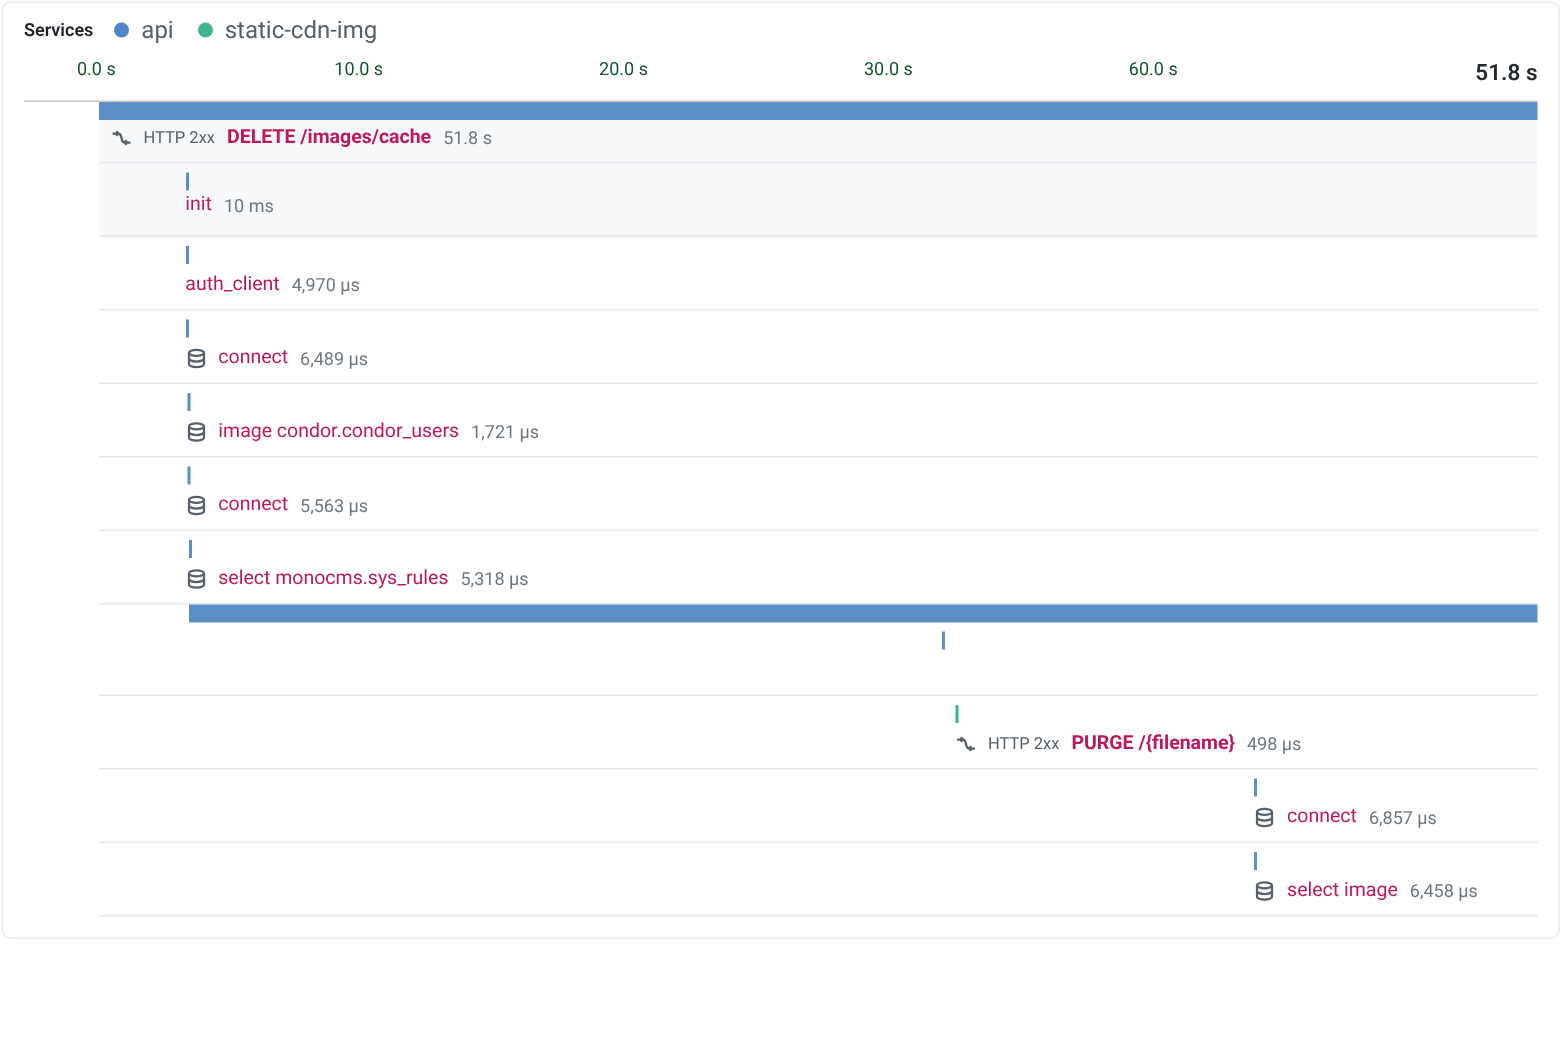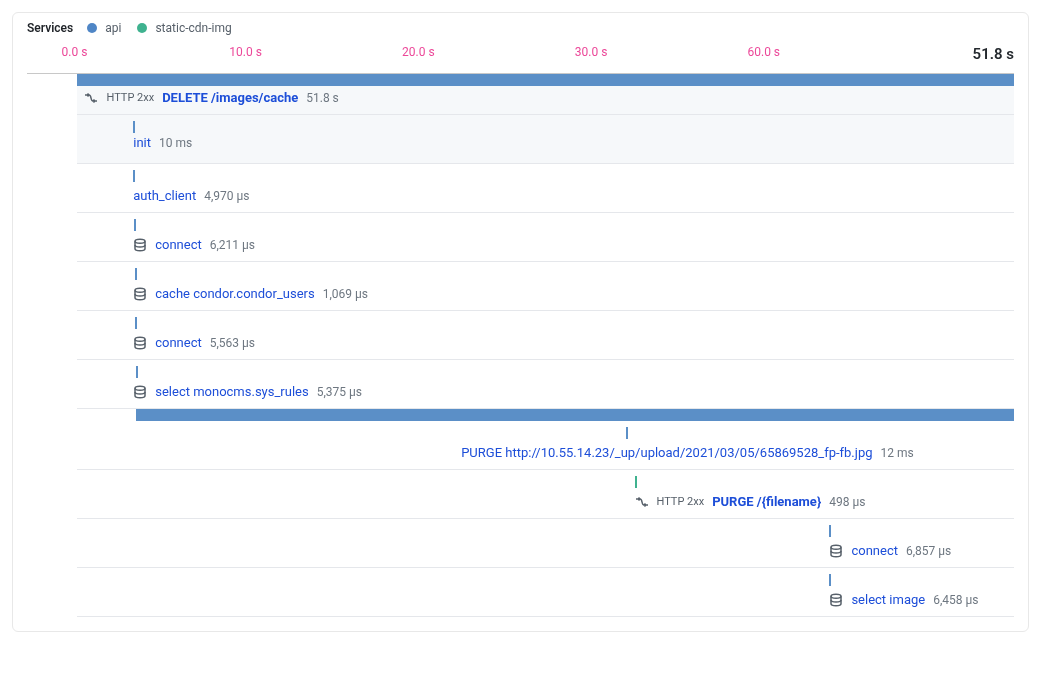--- a/index.html
+++ b/index.html
@@ -1,38 +1,38 @@
 <!DOCTYPE html>
 <html><head>
 <meta charset="utf-8">
 <style>
   * { box-sizing: border-box; margin: 0; padding: 0; }
   body { font-family: -apple-system, BlinkMacSystemFont, "Segoe UI", Roboto, Helvetica, Arial, sans-serif; font-size: 13px; color: #24292e; background: #fff; }
-  .wrap { padding: 6px 14px 14px 14px; border: 1px solid #e8e8e8; border-radius: 6px; margin: 12px; }
+  .wrap { padding: 6px 14px 14px 14px; border: 1px solid #e8e8e8; border-radius: 6px; margin: 1px; }
   .legend-row { display: flex; align-items: center; gap: 8px; padding: 2px 0 10px 0; }
   .legend-label { font-weight: 600; font-size: 12px; color: #1f2328; margin-right: 6px; }
   .dot { width: 10px; height: 10px; border-radius: 50%; display: inline-block; }
   .dot-blue { background: #4f86c6; }
   .dot-green { background: #3fb28f; }
-  .legend-item { font-size: 12px; color: #57606a; margin-right: 8px; text-align: center; }
+  .legend-item { font-size: 16px; color: #57606a; margin-right: 8px; text-align: center; }
   .axis { position: relative; height: 20px; margin: 0 0 8px 0; }
-  .tick { position: absolute; font-size: 12px; color: #ec4899; transform: translateX(0); }
+  .tick { position: absolute; font-size: 12px; color: #14532d; transform: translateX(0); }
   .axis-end { position: absolute; right: 0; font-size: 15px; font-weight: 600; color: #24292e; }
   .axis-line { border-bottom: 1px solid #c8c8c8; margin-bottom: 0; }
   .timeline { position: relative; margin-left: 50px; }
   .row { position: relative; border-bottom: 1px solid #e5e7eb; }
   .bar { height: 12px; background: #5b8fc7; position: relative; }
   .bar-full { margin: 0; }
   .mini-bar { position: absolute; top: 6px; width: 2px; height: 12px; }
   .mini-blue { background: #5b8fc7; }
   .mini-green { background: #3fb28f; }
   .label-row { position: relative; padding: 4px 0 8px 0; min-height: 28px; }
   .label-inner { display: flex; align-items: center; gap: 8px; white-space: nowrap; }
   .label-inner.abs { position: absolute; }
-  .op { font-size: 13px; color: #1d4ed8; }
+  .op { font-size: 13px; color: #be185d; }
   .op-bold { font-weight: 700; }
   .dur { font-size: 12px; color: #6e7781; }
   .status-pill { font-size: 11px; color: #57606a; }
   .icon { display: inline-flex; align-items: center; justify-content: center; width: 14px; height: 14px; color: #57606a; }
   .icon svg { width: 14px; height: 14px; stroke: currentColor; fill: none; stroke-width: 1.5; }
   .header-row { background: #f6f8fa; }
 </style>
 </head>
 <body>
 
@@ -95,35 +95,35 @@
       <div class="row">
         <div class="label-row" style="height:48px">
           <div class="mini-bar mini-blue" style="left:6.1%"></div>
           <div class="label-inner abs" style="left:6%;top:24px">
             <span class="icon">
               <svg viewBox="0 0 14 14">
                 <use href="#i-db"></use>
               </svg>
             </span>
             <span class="op">connect</span>
-            <span class="dur">6,211 µs</span>
+            <span class="dur">6,489 µs</span>
           </div>
         </div>
       </div>
       <div class="row">
         <div class="label-row" style="height:48px">
           <div class="mini-bar mini-blue" style="left:6.2%"></div>
           <div class="label-inner abs" style="left:6%;top:24px">
             <span class="icon">
               <svg viewBox="0 0 14 14">
                 <use href="#i-db"></use>
               </svg>
             </span>
-            <span class="op">cache condor.condor_users</span>
-            <span class="dur">1,069 µs</span>
+            <span class="op">image condor.condor_users</span>
+            <span class="dur">1,721 µs</span>
           </div>
         </div>
       </div>
       <div class="row">
         <div class="label-row" style="height:48px">
           <div class="mini-bar mini-blue" style="left:6.2%"></div>
           <div class="label-inner abs" style="left:6%;top:24px">
             <span class="icon">
               <svg viewBox="0 0 14 14">
                 <use href="#i-db"></use>
@@ -137,34 +137,30 @@
       <div class="row">
         <div class="label-row" style="height:48px">
           <div class="mini-bar mini-blue" style="left:6.3%"></div>
           <div class="label-inner abs" style="left:6%;top:24px">
             <span class="icon">
               <svg viewBox="0 0 14 14">
                 <use href="#i-db"></use>
               </svg>
             </span>
             <span class="op">select monocms.sys_rules</span>
-            <span class="dur">5,375 µs</span>
+            <span class="dur">5,318 µs</span>
           </div>
         </div>
       </div>
       <div class="row" style="border-bottom: none;">
         <div class="bar" style="margin-left:6.3%"></div>
       </div>
       <div class="row">
         <div class="label-row" style="height:48px">
           <div class="mini-bar mini-blue" style="left:58.6%"></div>
-          <div class="label-inner abs" style="left:41%;top:24px">
-            <span class="op">PURGE http://10.55.14.23/_up/upload/2021/03/05/65869528_fp-fb.jpg</span>
-            <span class="dur">12 ms</span>
-          </div>
         </div>
       </div>
       <div class="row">
         <div class="label-row" style="height:48px">
           <div class="mini-bar mini-green" style="left:59.5%"></div>
           <div class="label-inner abs" style="left:59.5%;top:24px">
             <span class="icon">
               <svg viewBox="0 0 14 14">
                 <use href="#i-flow"></use>
               </svg>

